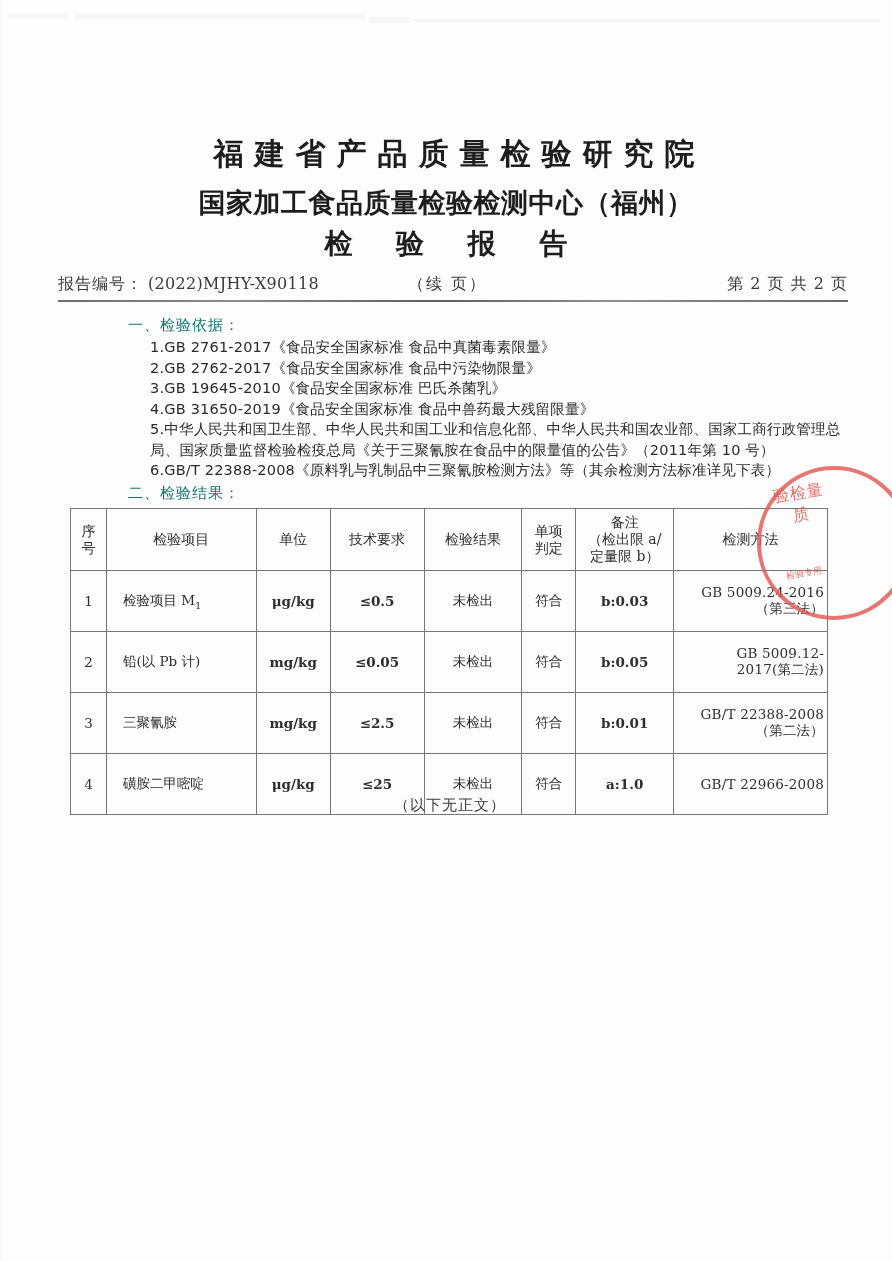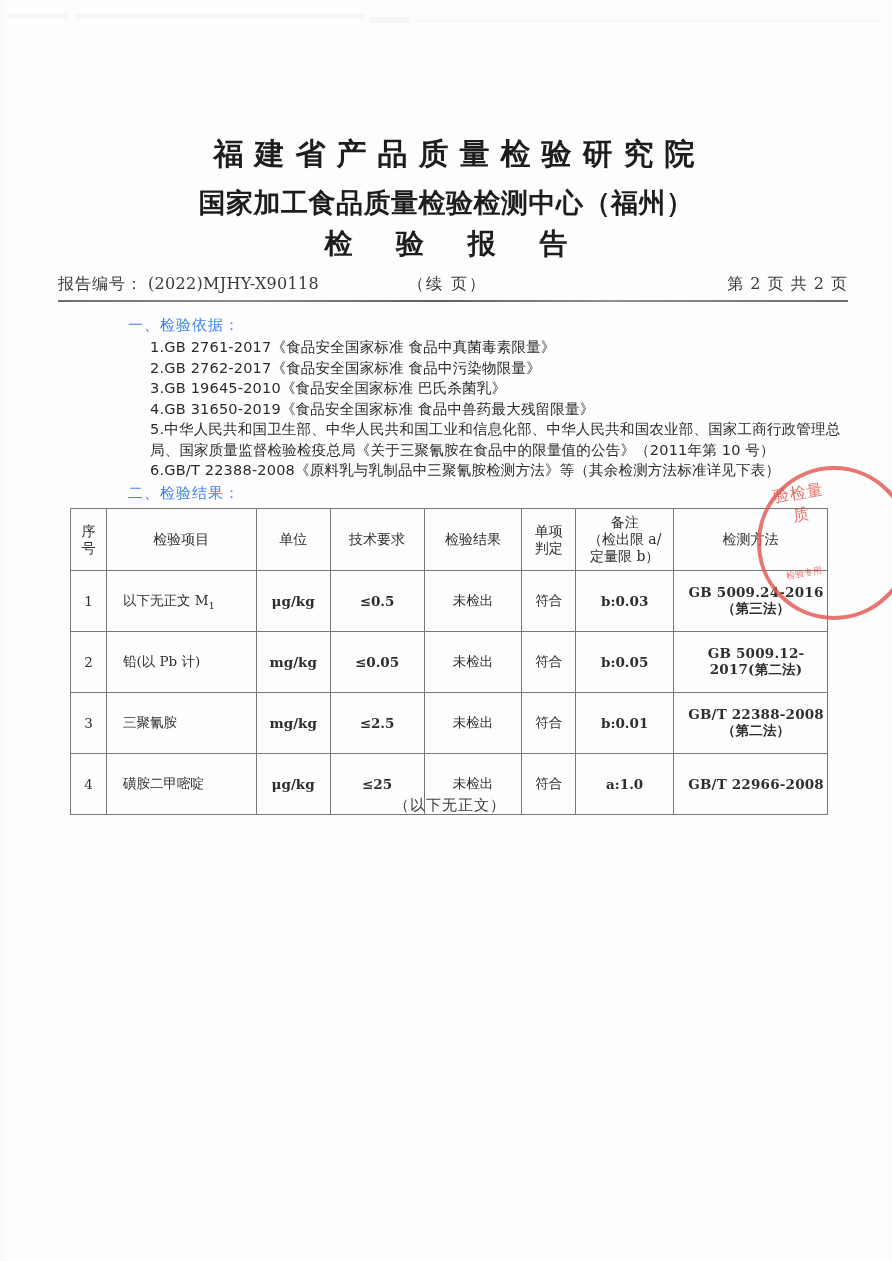--- a/index.html
+++ b/index.html
@@ -89,21 +89,21 @@
     left: 58px; right: 44px;
     top: 300px;
     height: 2px;
     background: linear-gradient(90deg,#6d6d6d 0%, #8c8c8c 22%, #5f5f5f 48%, #909090 70%, #6a6a6a 100%);
   }
 
   
   .section {
     position: absolute;
     font-family: Liberation Mono, monospace;
-    color: #3b82f6;
+    color: #0f766e;
   }
   .sec-basis-head {
     left: 128px; top: 316px;
     font-size: 15px;
     letter-spacing: 1px;
   }
   .basis-list {
     position: absolute;
     left: 150px;
     top: 337px;
@@ -145,21 +145,21 @@
   table.results thead th {
     height: 57px;
     line-height: 17px;
     font-size: 14px;
   }
   table.results tbody td {
     height: 56px;
     font-size: 13.5px;
   }
   table.results tbody td.item  { text-align: left; padding-left: 16px; }
-  table.results tbody td.method{ text-align: center; padding-left: 14px; font-weight: bold; letter-spacing:0.2px;}
+  table.results tbody td.method{ text-align: right; padding-left: 14px; font-weight: normal; letter-spacing:0.2px;}
   table.results tbody td.note  { font-weight: bold; }
   table.results tbody td.unit  { font-weight: bold; }
   table.results tbody td.spec  { font-weight: bold; }
   .col-no      { width: 36px; }
   .col-item    { width: 150px; }
   .col-unit    { width: 74px; }
   .col-spec    { width: 94px; }
   .col-result  { width: 98px; }
   .col-verdict { width: 54px; }
   .col-note    { width: 98px; }
@@ -286,21 +286,21 @@
             <div>备注</div>
             <div>（检出限 a/</div>
             <div>定量限 b）</div>
           </th>
           <th>检测方法</th>
         </tr>
       </thead>
       <tbody>
         <tr>
           <td>1</td>
-          <td class="item"><span>以下无正文 M</span><span class="sub">1</span></td>
+          <td class="item"><span>检验项目 M</span><span class="sub">1</span></td>
           <td class="unit">μg/kg</td>
           <td class="spec">≤0.5</td>
           <td>未检出</td>
           <td>符合</td>
           <td class="note">b:0.03</td>
           <td class="method">GB 5009.24-2016（第三法）</td>
         </tr>
         <tr>
           <td>2</td>
           <td class="item"><span>铅(以 Pb 计)</span><span class="sub"></span></td>

